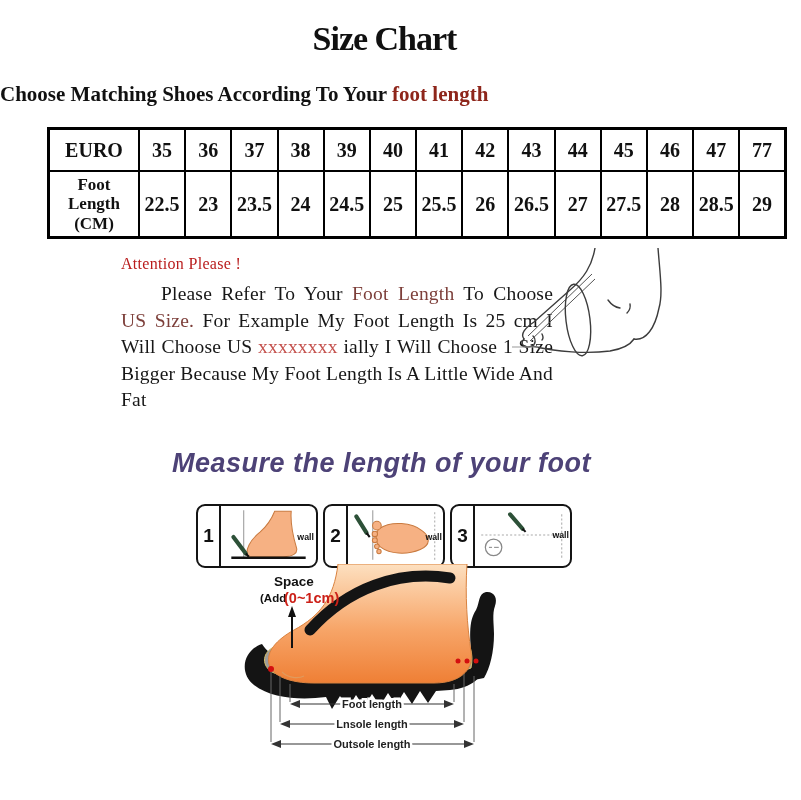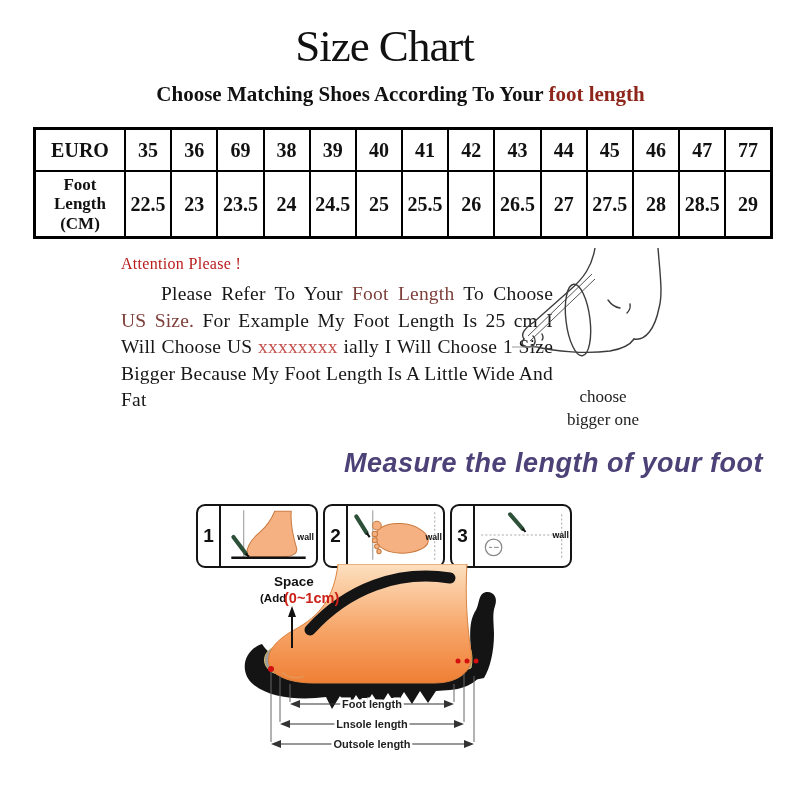--- a/index.html
+++ b/index.html
@@ -1,46 +1,46 @@
 <!DOCTYPE html>
 <html><head>
 <meta charset="utf-8">
 <style>
   html,body{margin:0;padding:0;background:#fff;}
   .page{position:relative;width:801px;height:800px;background:#fff;overflow:hidden;
         font-family:"Liberation Serif",serif;color:#111;}
 
   .title{position:absolute;top:20px;left:0;width:801px;padding-right:32px;box-sizing:border-box;
-         font-size:45px;font-weight:normal;letter-spacing:-1px;text-align:center;}
+         font-size:34px;font-weight:bold;letter-spacing:-1px;text-align:center;}
   .subtitle{position:absolute;top:82px;left:0;width:801px;box-sizing:border-box;
-         font-size:21px;font-weight:bold;text-align:center;}
+         font-size:21px;font-weight:bold;}
   .subtitle .accent{color:#8e261b;}
 
-  table.sizes{position:absolute;top:127px;left:33px;width:740px;border-collapse:collapse;
+  table.sizes{position:absolute;top:127px;left:47px;width:740px;border-collapse:collapse;
          table-layout:fixed;border:3px solid #000;}
   table.sizes th,table.sizes td{border:2px solid #000;text-align:center;font-weight:bold;
          font-family:"Liberation Serif",serif;padding:0;}
   table.sizes th.rowhead{width:88px;}
   tr.r1 th,tr.r1 td{height:40px;font-size:20px;}
   tr.r2 th,tr.r2 td{height:64px;font-size:20px;}
   tr.r2 th{font-size:17px;line-height:1.12;white-space:pre-line;}
 
   .attn-head{position:absolute;top:255px;left:121px;font-size:16px;color:#b91c1c;letter-spacing:.3px;}
   .attn-par{position:absolute;top:281px;left:121px;width:432px;font-size:19.5px;line-height:1.36;
         text-align:justify;text-indent:40px;letter-spacing:.2px;}
   .seg-black{color:#171717;margin-top:12px;}
   .seg-maroon{color:#7d3f3a;}
   .seg-red{color:#c4504c;}
 
   .foot-sketch{position:absolute;top:248px;left:512px;}
   .choose-bigger{position:absolute;top:386px;left:538px;width:130px;text-align:center;
         font-size:17px;line-height:1.35;color:#222;white-space:pre-line;}
 
   .measure-head{position:absolute;top:448px;left:0;width:801px;padding-right:38px;box-sizing:border-box;
-        text-align:right;font-family:"Liberation Sans",sans-serif;font-size:27px;font-weight:bold;
+        text-align:center;font-family:"Liberation Sans",sans-serif;font-size:27px;font-weight:bold;
         font-style:italic;color:#4d4277;letter-spacing:.5px;}
 
   .panels{position:absolute;top:504px;left:196px;display:flex;gap:5px;}
   .panel{width:118px;height:60px;border:2px solid #141414;border-radius:9px;background:#fff;
         display:flex;align-items:stretch;overflow:hidden;}
   .panel .num{width:21px;border-right:2px solid #141414;display:flex;align-items:center;justify-content:center;
         font-family:"Liberation Sans",sans-serif;font-weight:bold;font-size:19px;}
   .panel svg{flex:1;}
 
   .shoe-wrap{position:absolute;top:564px;left:238px;}
@@ -59,21 +59,21 @@
   <div class="title">Size Chart</div>
 
   <div class="subtitle"><span>Choose Matching Shoes According To Your </span><span class="accent">foot length</span></div>
 
   <table class="sizes">
     <tbody>
         <tr class="r1">
           <th class="rowhead">EURO</th>
           <td class="">35</td>
           <td class="">36</td>
-          <td class="">69</td>
+          <td class="">37</td>
           <td class="">38</td>
           <td class="">39</td>
           <td class="">40</td>
           <td class="">41</td>
           <td class="">42</td>
           <td class="">43</td>
           <td class="">44</td>
           <td class="">45</td>
           <td class="">46</td>
           <td class="">47</td>
@@ -115,22 +115,20 @@
       <path d="M118,56 q1,5 -3,9"></path>
     </g>
     <g stroke="#555" stroke-width="1">
       <line x1="16" y1="88" x2="80" y2="26"></line>
       <line x1="18" y1="93" x2="83" y2="31"></line>
     </g>
     <ellipse cx="66" cy="72" rx="12" ry="36" transform="rotate(-7 66 72)" fill="none" stroke="#3c3c3c" stroke-width="1.4"></ellipse>
     <line x1="0" y1="99" x2="26" y2="99" stroke="#999" stroke-width="1"></line>
   </svg>
 
-  <div class="choose-bigger">choose
-bigger one</div>
 
   <div class="measure-head">Measure the length of your foot</div>
 
   <div class="panels">
 
     <div class="panel">
       <div class="num">1</div>
       <svg viewBox="0 0 92 58">
         <line x1="22" y1="4" x2="22" y2="50" stroke="#999" stroke-width="1"></line>
         <path d="M26,49 C23,43 28,33 38,25 C46,18 50,10 52,5 L68,5 C67,18 70,30 73,40 C75,46 69,49 60,49 Z" fill="#f6b183" stroke="#c97a3f" stroke-width="1"></path>

